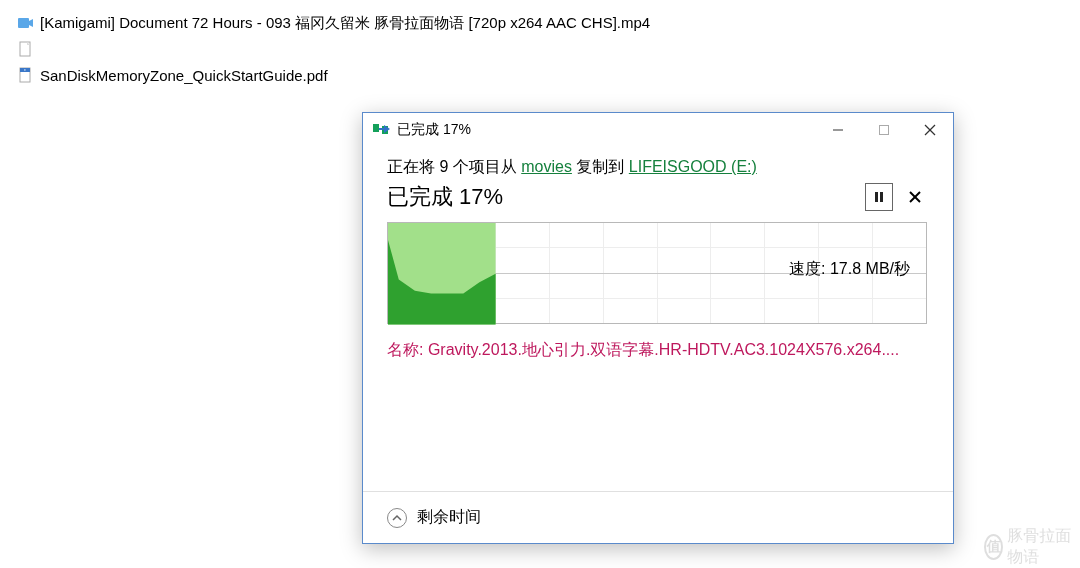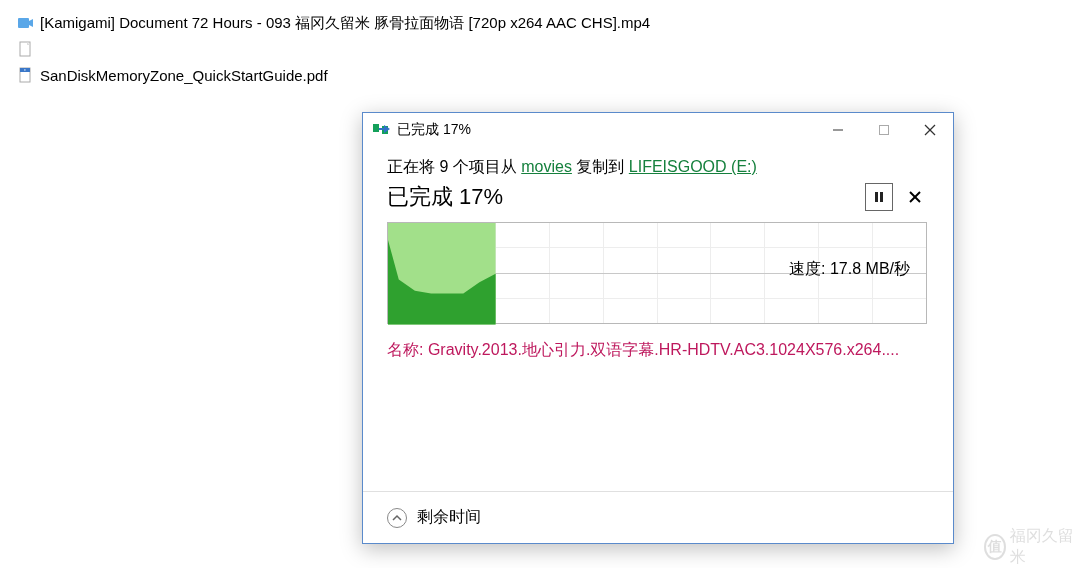--- a/index.html
+++ b/index.html
@@ -253,14 +253,14 @@
       <svg width="10" height="10">
           <polyline points="1,7 5,3 9,7" fill="none" stroke="#666" stroke-width="1.5"></polyline>
         </svg>
     </span>
     <span class="footer-text">剩余时间</span>
   </div>
 </div>
 
 <div class="watermark">
   <span class="coin">值</span>
-  <span>福冈久留米</span>
+  <span>豚骨拉面物语</span>
 </div>
 
 </body></html>

